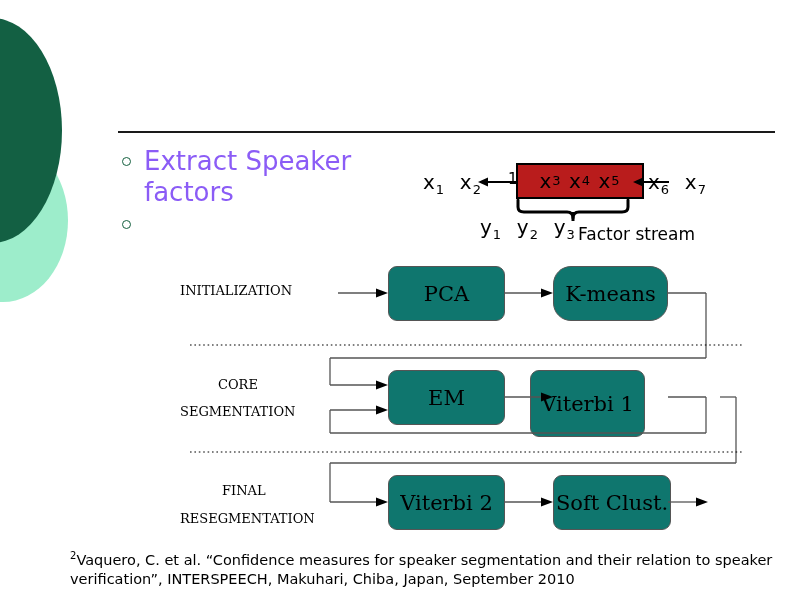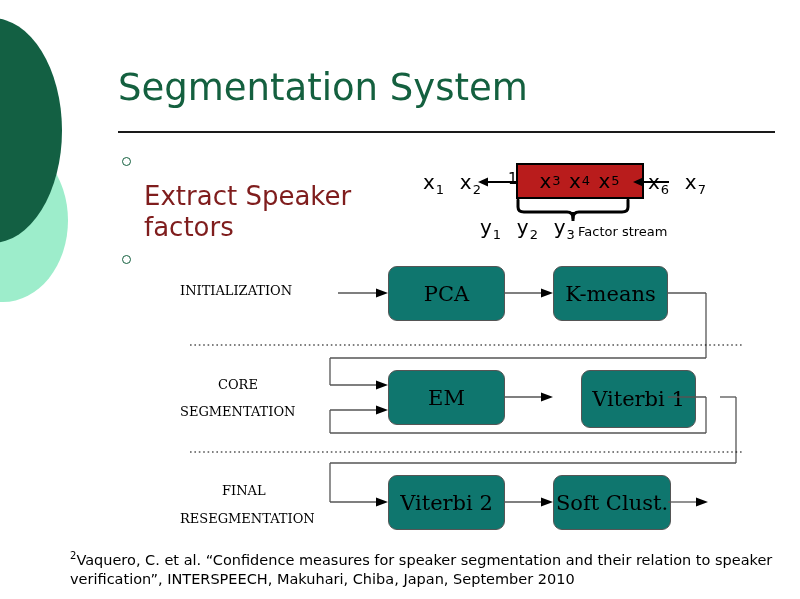--- a/index.html
+++ b/index.html
@@ -79,23 +79,22 @@
     border: 1.6px solid #14603F;
     border-radius: 50%;
     margin-top: 11px;
     margin-right: 13px;
     flex: 0 0 auto;
     box-sizing: border-box;
   }
   .bullet-text {
     font-size: 26px;
     line-height: 31px;
-    color: #7f1d1d;
-    font-family: "DejaVu Sans", sans-serif;
-    margin-top: 35px;
+    color: #8b5cf6;
+    font-family: "DejaVu Sans", sans-serif;
   }
   .bullet-text sup {
     font-size: 15px;
     vertical-align: super;
     line-height: 0;
   }
 
   
   .window-diagram {
     position: absolute;
@@ -154,21 +153,21 @@
     font-size: 20px;
     color: #000;
     font-family: "DejaVu Sans", sans-serif;
     white-space: nowrap;
     letter-spacing: 1px;
   }
   .factor-stream-lbl {
     position: absolute;
     left: 158px;
     top: 86px;
-    font-size: 13px;
+    font-size: 17px;
     color: #000;
     font-family: "DejaVu Sans", sans-serif;
     white-space: nowrap;
   }
 
   
   .block-diagram {
     position: absolute;
     left: 0px;
     top: 0px;
@@ -217,21 +216,20 @@
   }
 </style>
 </head>
 <body>
 
 <div id="slide">
 
   <div class="deco-circle-light"></div>
   <div class="deco-circle-dark"></div>
 
-  <div class="title">Segmentation System</div>
   <div class="title-rule"></div>
 
   <div class="bullets">
     <div class="bullet-row">
       <span class="bullet-mark"></span>
       <span class="bullet-text">Extract Speaker factors</span>
     </div>
     <div class="bullet-row">
       <span class="bullet-mark"></span>
     </div>
@@ -315,26 +313,26 @@
     <g stroke="#000" stroke-width="1.1" stroke-dasharray="1.6,2.8" fill="none">
       <line x1="190" y1="345" x2="742" y2="345"></line>
       <line x1="190" y1="452" x2="742" y2="452"></line>
     </g>
   </svg>
 
   <div>
 
     <div class="stage-label" style="left:180px; top:283px;">INITIALIZATION</div>
     <div class="proc-box" style="left:388px; top:266px; width:117px; height:55px;">PCA</div>
-    <div class="proc-box" style="left:553px; top:266px; width:115px; height:55px;">K-means</div>
+    <div class="proc-box" style="left:553px; top:266px; width:115px; height:55px;border-radius:18px;">K-means</div>
 
     <div class="stage-label" style="left:218px; top:377px;">CORE</div>
     <div class="stage-label" style="left:180px; top:404px;">SEGMENTATION</div>
     <div class="proc-box" style="left:388px; top:370px; width:117px; height:55px;">EM</div>
-    <div class="proc-box" style="left:581px; top:370px; width:115px; height:58px;">Viterbi 1</div>
+    <div class="proc-box" style="left:530px; top:370px; width:115px; height:67px;">Viterbi 1</div>
 
     <div class="stage-label" style="left:222px; top:483px;">FINAL</div>
     <div class="stage-label" style="left:180px; top:511px;">RESEGMENTATION</div>
     <div class="proc-box" style="left:388px; top:475px; width:117px; height:55px;">Viterbi 2</div>
     <div class="proc-box" style="left:553px; top:475px; width:118px; height:55px;">Soft Clust.</div>
   </div>
 
   <div class="footnote">
     <sup>2</sup><span>Vaquero, C. et al. “Confidence measures for speaker segmentation and their relation to speaker verification”, INTERSPEECH, Makuhari, Chiba, Japan, September 2010</span>
   </div>

